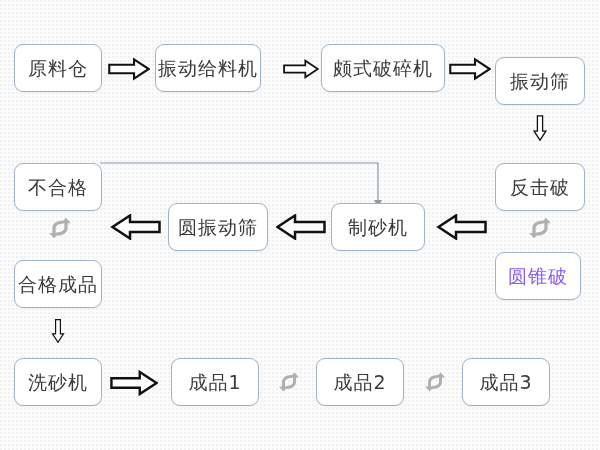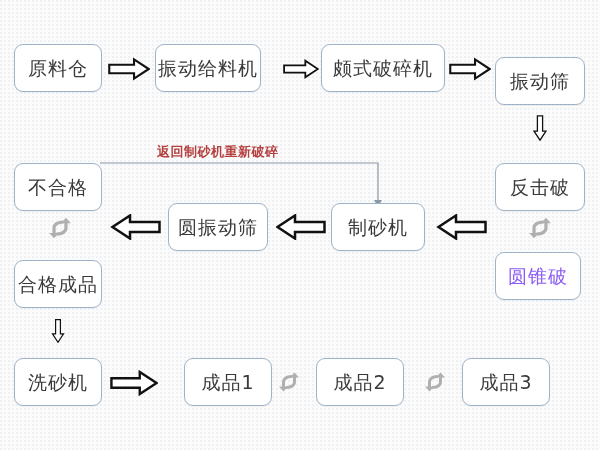--- a/index.html
+++ b/index.html
@@ -83,21 +83,20 @@
 
 <div id="flowchart">
 
   <div class="connector" id="connector-slot" style="left: 100px; top: 160px; width: 290px; height: 48px;">
       <svg width="290" height="48" viewBox="0 0 290 48">
         <path d="M0,3 L278,3 L278,40" fill="none" stroke="#8a98a8" stroke-width="1.2"></path>
         <path d="M274,40 L278,47 L282,40 Z" fill="#8a98a8"></path>
       </svg>
     </div>
 
-  <div class="annotation" id="annotation-slot" style="left: 157px; top: 143px; color: rgb(180, 64, 63);">返回制砂机重新破碎</div>
 
   <div id="nodes-layer">
       <div class="node" style="left: 14px; top: 44px; width: 88px; height: 48px; border-color: rgb(159, 179, 200); background: rgb(255, 255, 255); color: rgb(58, 58, 58);">
         <span class="node-label">原料仓</span>
       </div>
       <div class="node" style="left: 155px; top: 44px; width: 106px; height: 48px; border-color: rgb(159, 179, 200); background: rgb(255, 255, 255); color: rgb(58, 58, 58);">
         <span class="node-label">振动给料机</span>
       </div>
       <div class="node" style="left: 321px; top: 44px; width: 124px; height: 48px; border-color: rgb(159, 179, 200); background: rgb(255, 255, 255); color: rgb(58, 58, 58);">
         <span class="node-label">颇式破碎机</span>
@@ -119,21 +118,21 @@
       </div>
       <div class="node" style="left: 14px; top: 163px; width: 88px; height: 48px; border-color: rgb(159, 179, 200); background: rgb(255, 255, 255); color: rgb(58, 58, 58);">
         <span class="node-label">不合格</span>
       </div>
       <div class="node" style="left: 14px; top: 252px; width: 88px; height: 48px; border-color: rgb(159, 179, 200); background: rgb(255, 255, 255); color: rgb(58, 58, 58); margin-top: 8px;">
         <span class="node-label">合格成品</span>
       </div>
       <div class="node" style="left: 14px; top: 358px; width: 88px; height: 48px; border-color: rgb(159, 179, 200); background: rgb(255, 255, 255); color: rgb(58, 58, 58);">
         <span class="node-label">洗砂机</span>
       </div>
-      <div class="node" style="left: 184px; top: 358px; width: 88px; height: 48px; border-color: rgb(159, 179, 200); background: rgb(255, 255, 255); color: rgb(58, 58, 58);">
+      <div class="node" style="left: 171px; top: 358px; width: 88px; height: 48px; border-color: rgb(159, 179, 200); background: rgb(255, 255, 255); color: rgb(58, 58, 58);">
         <span class="node-label">成品1</span>
       </div>
       <div class="node" style="left: 316px; top: 358px; width: 88px; height: 48px; border-color: rgb(159, 179, 200); background: rgb(255, 255, 255); color: rgb(58, 58, 58);">
         <span class="node-label">成品2</span>
       </div>
       <div class="node" style="left: 462px; top: 358px; width: 88px; height: 48px; border-color: rgb(159, 179, 200); background: rgb(255, 255, 255); color: rgb(58, 58, 58);">
         <span class="node-label">成品3</span>
       </div>
     </div>
   <div id="arrows-layer">

